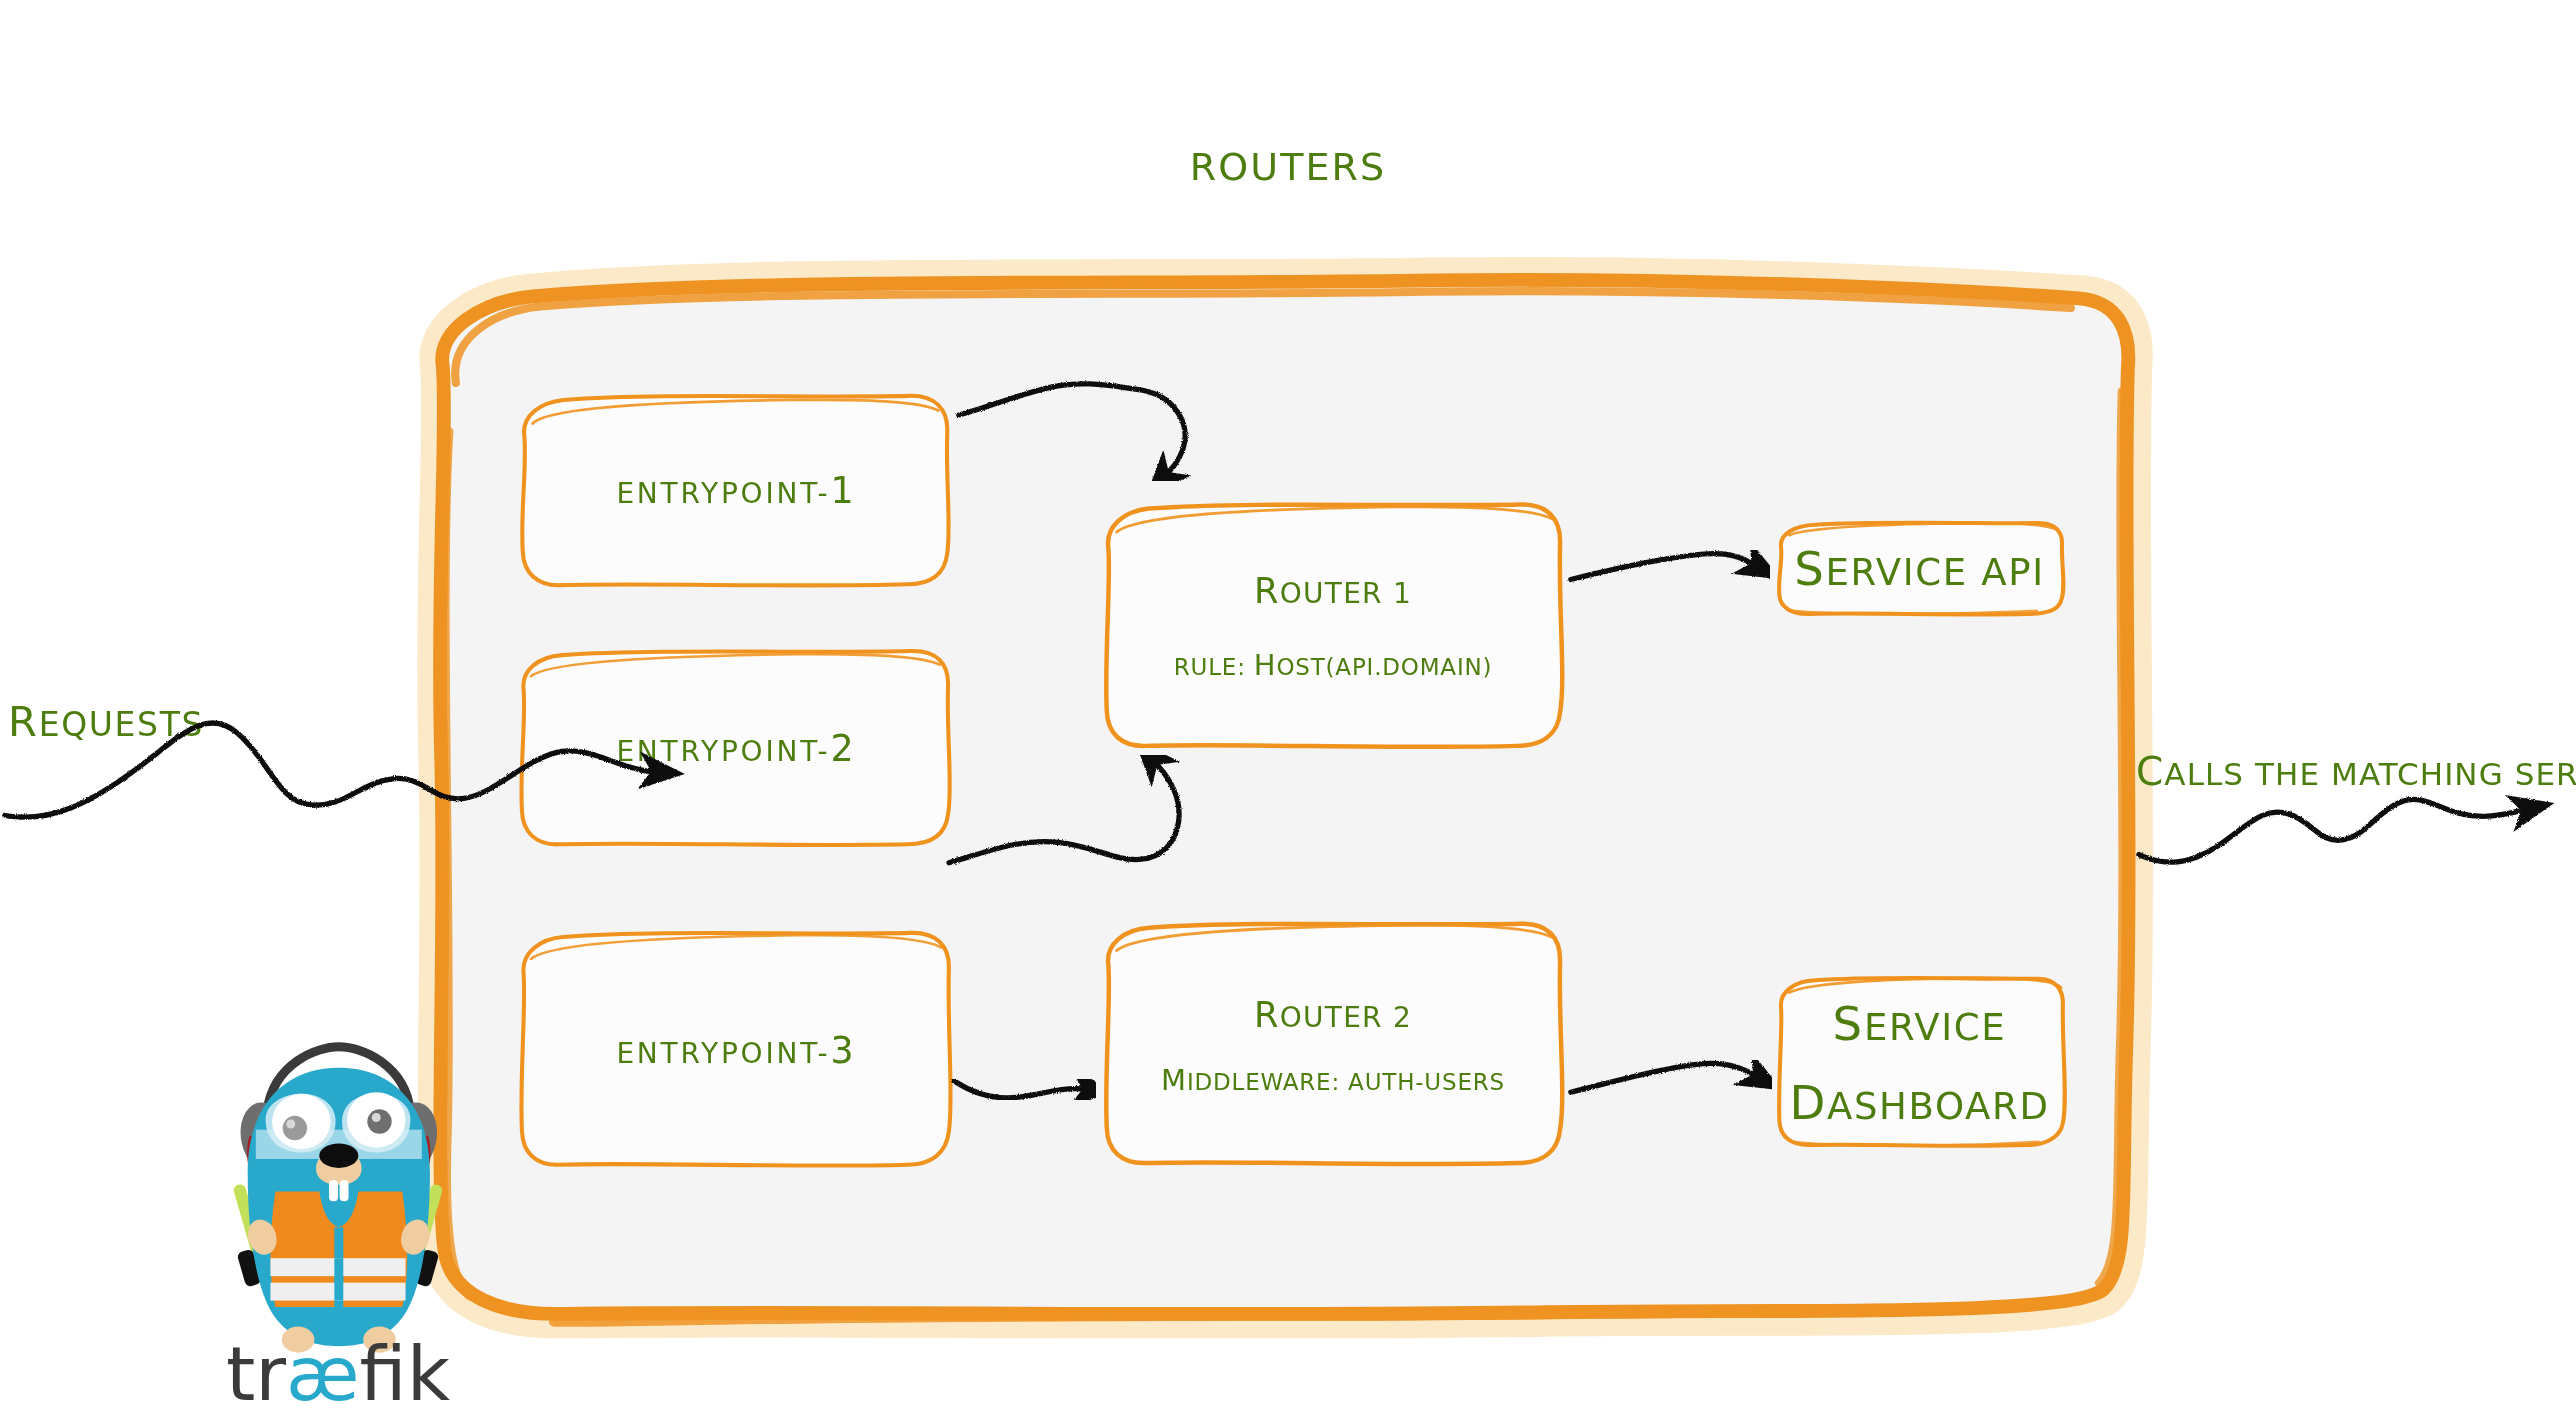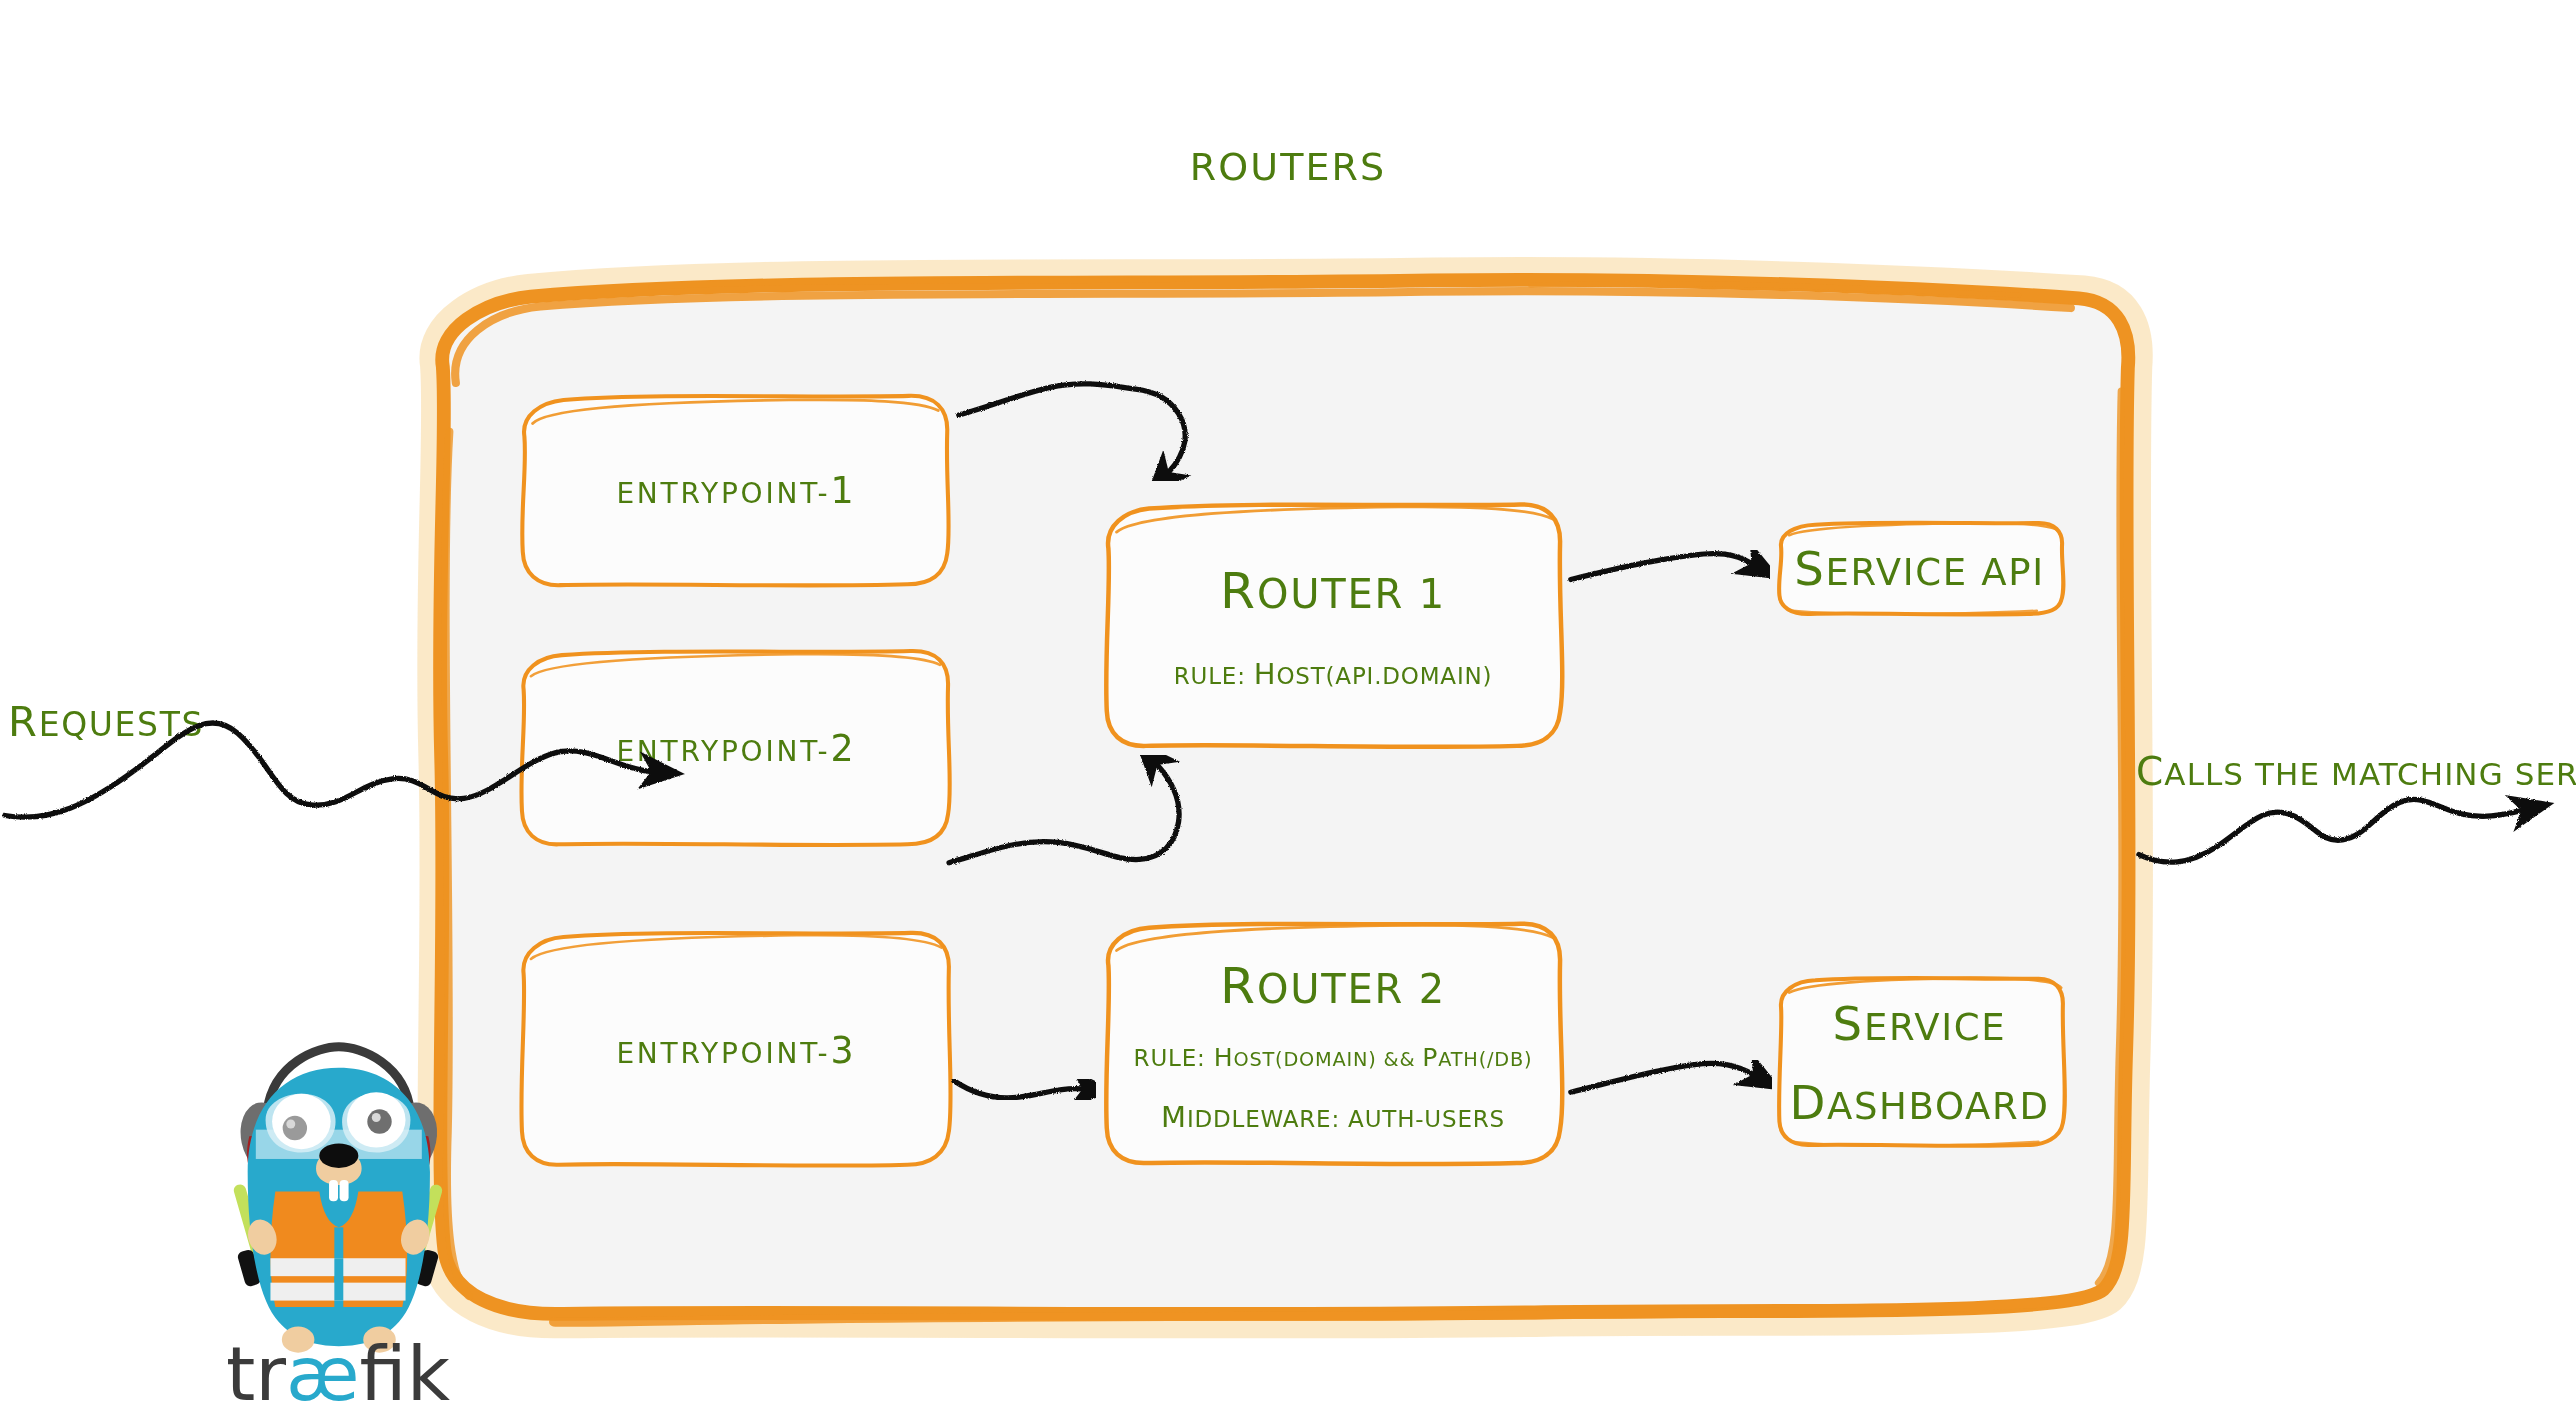--- a/index.html
+++ b/index.html
@@ -51,21 +51,21 @@
   .box .label {
     position: absolute; inset: 0;
     display: flex; flex-direction: column;
     align-items: center; justify-content: center;
     text-align: center;
   }
 
   .ep-label { font-size: 28px; letter-spacing: 0.10em; text-transform: uppercase; }
   .ep-label .num { font-size: 1.30em; letter-spacing: 0; }
 
-  .rt-title { font-size: 40px; letter-spacing: 0.045em; }
+  .rt-title { font-size: 28px; letter-spacing: 0.045em; }
   .rt-title .cap { font-size: 1.26em; }
   .rt-line  { font-size: 23px; letter-spacing: 0.035em; }
   .rt-line .cap { font-size: 1.26em; }
   .rt-line .sm { font-size: 0.84em; }
   .rt-line .sm .cap { font-size: 1.30em; }
 
   .svc-label { font-size: 37px; letter-spacing: 0.045em; }
   .svc-label .cap { font-size: 1.26em; }
 
   
@@ -189,21 +189,20 @@
 <div class="box" id="router2" style="left:1097px; top:918px; width:472px; height:254px;">
   <svg viewBox="0 0 580 312" preserveAspectRatio="none" aria-hidden="true">
     <path d="M 14,58 C 10,32 34,14 64,12 C 190,3 398,10 520,7 C 554,6 570,24 569,54
              C 567,136 576,218 569,260 C 566,288 546,301 516,301
              C 374,305 180,298 60,301 C 30,302 13,286 12,258
              C 9,192 17,104 14,58 Z" fill="#FCFCFC" stroke="#F0921E" stroke-width="5.5" stroke-linejoin="round"></path>
     <path d="M 24,40 C 50,18 200,11 372,9 C 466,8 538,12 560,24" fill="none" stroke="#F0921E" stroke-width="3.4" stroke-linecap="round" opacity="0.9"></path>
   </svg>
   <div class="label" style="gap:28px;">
     <div class="hand rt-title sc"><span class="cap">R</span><span>outer 2</span></div>
-    <div class="hand rt-line" style="text-transform:uppercase;"><span class="cap" style="font-size:1em">R</span><span>ule:</span>&nbsp;<span class="sm"><span class="cap">H</span><span>ost(domain) &amp;&amp; </span><span class="cap">P</span><span>ath(/db)</span></span></div>
     <div class="hand rt-line" style="text-transform:uppercase;"><span class="cap">M</span><span>iddleware:</span><span> auth-users</span></div>
   </div>
 </div>
 
 <div class="box" id="svc-api" style="left:1768px; top:519px; width:303px; height:99px;">
   <svg viewBox="0 0 372 122" preserveAspectRatio="none" aria-hidden="true">
     <path d="M 16,34 C 14,18 34,8 58,7 C 140,2 264,6 330,5 C 352,4 362,16 361,32
              C 360,56 366,84 360,100 C 357,112 340,117 318,117
              C 230,119 110,115 52,117 C 28,118 15,108 14,94
              C 12,74 18,52 16,34 Z" fill="#FCFCFC" stroke="#F0921E" stroke-width="5" stroke-linejoin="round"></path>

